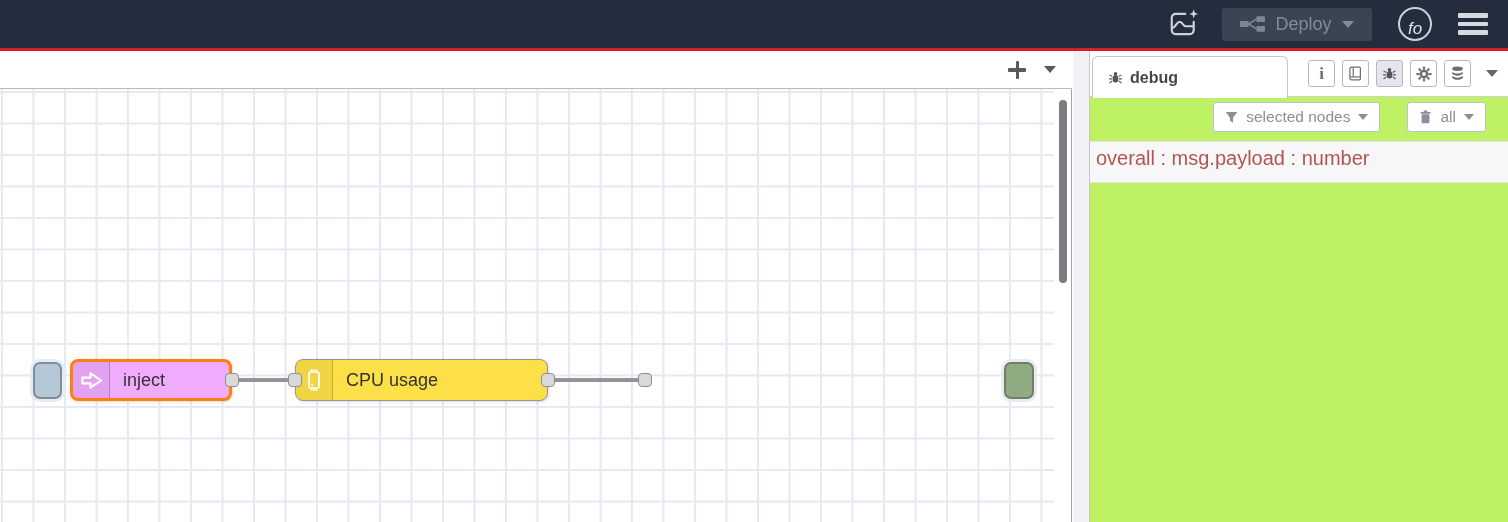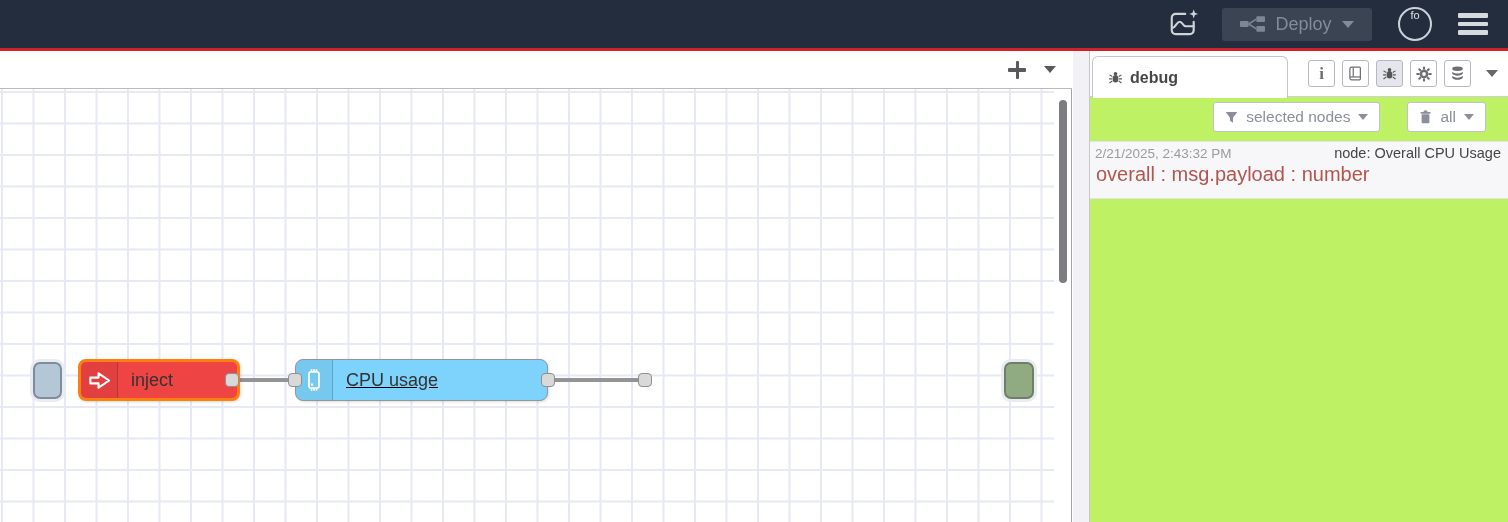--- a/index.html
+++ b/index.html
@@ -6,21 +6,21 @@
   html,body { width:1508px; height:522px; overflow:hidden;
     font-family:"Liberation Sans", sans-serif; background:#fff; }
 
   
   #header { position:absolute; left:0; top:0; width:1508px; height:48px; background:#232d3d; }
   #header-right { position:absolute; right:0; top:0; height:48px; display:flex; align-items:center; padding-right:20px; }
   .hdr-icon-btn { width:38px; height:38px; display:flex; align-items:center; justify-content:center; margin-right:20px; cursor:pointer; }
   #deploy-btn { width:150px; height:33px; background:#3b4452; border-radius:3px; display:flex; align-items:center; justify-content:center; gap:10px; margin-right:26px; cursor:default; }
   #deploy-btn .lbl { color:#828b98; font-size:18px; }
   .caret { width:0; height:0; border-left:6px solid transparent; border-right:6px solid transparent; border-top:7px solid #828b98; }
-  #avatar { width:34px; height:34px; border-radius:50%; border:2px solid #ccd2da; color:#dde2e8; font-size:11px; display:flex; align-items:flex-start; justify-content:center; margin-right:26px; cursor:pointer; }
+  #avatar { width:34px; height:34px; border-radius:50%; border:2px solid #ccd2da; color:#dde2e8; font-size:17px; display:flex; align-items:flex-end; justify-content:center; margin-right:26px; cursor:pointer;font-style:italic; }
   #hamburger { display:flex; flex-direction:column; gap:4px; cursor:pointer; }
   #hamburger span { display:block; width:30px; height:4.5px; background:#d6dae0; border-radius:1px; }
 
   #red-line { position:absolute; left:0; top:48px; width:1508px; height:3px; background:#cf2127; }
 
   
   #tabbar { position:absolute; left:0; top:51px; width:1072px; height:38px; background:#fff; border-bottom:1px solid #b9b9be;
     display:flex; align-items:center; justify-content:flex-end; gap:18px; padding-right:16px; }
   #add-flow-btn { position:relative; width:18px; height:18px; cursor:pointer; }
   #add-flow-btn i, #add-flow-btn b { position:absolute; background:#5a5a5e; border-radius:1px; }
@@ -37,22 +37,22 @@
 
   .wire { position:absolute; top:289px; height:4px; background:#949497; border-radius:2px; z-index:1; }
   .port { position:absolute; top:284px; width:14px; height:14px; background:#d9d9d9; border:1.5px solid #8f8f93; border-radius:4px; z-index:5; cursor:crosshair; }
 
   .node { position:absolute; top:270px; height:42px; border-radius:8px; display:flex; align-items:stretch; overflow:hidden;
     box-shadow:1px 1px 3px rgba(0,0,0,0.14); z-index:3; cursor:pointer; }
   .node-icon-region { width:37px; display:flex; align-items:center; justify-content:center; background:rgba(0,0,0,0.05); }
   .icon-div-r { border-right:1px solid rgba(0,0,0,0.18); }
   .icon-div-l { border-left:1px solid rgba(0,0,0,0.18); }
   .node-label { flex:1; display:flex; align-items:center; font-size:18px; color:#333; padding-left:13px; }
-  #node-inject { left:70px; width:162px; background:#ef4444; border:3px solid #ff7f0e;margin-left:8px; }
-  #node-cpu { left:295px; width:253px; background:#7dd3fc; border:1.5px solid #949499;text-decoration:underline; }
+  #node-inject { left:70px; width:162px; background:#f0abfc; border:3px solid #ff7f0e; }
+  #node-cpu { left:295px; width:253px; background:#fde047; border:1.5px solid #949499; }
   #node-debug { left:645px; width:353px; background:#87a980; border:1.5px solid #8a9387; }
   #node-debug .node-label { justify-content:flex-end; padding-right:14px; font-style:italic; color:#222; }
 
   .node-side-btn { position:absolute; top:273px; height:37px; border-radius:7px; box-shadow:0 0 0 3px #e9ebf3; cursor:pointer; z-index:2; }
   #inject-btn { left:33px; width:29px; background:#b4c7d7; border:2px solid #7e8d9a; }
   #debug-toggle-btn { left:1004px; width:30px; background:#90aa82; border:2px solid #6f7e69; }
 
   
   #splitter { position:absolute; left:1073px; top:51px; width:17px; height:471px; background:#f2f2f6; border-right:1px solid #c6c6cb; cursor:col-resize; }
 
@@ -257,20 +257,16 @@
           <rect x="5" y="0.6" width="4" height="1.7" rx="0.5"></rect>
         </svg>
       </span>
       <span>all</span>
       <span class="caret-sm"></span>
     </div>
   </div>
 
   <div id="messages">
     <div class="msg">
-      <div class="msg-meta">
-        <span class="msg-ts">2/21/2025, 2:43:32 PM</span>
-        <span class="msg-src">node: Overall CPU Usage</span>
-      </div>
       <div class="msg-prop">overall : msg.payload : number</div>
     </div>
   </div>
 </div>
 
 </body></html>

